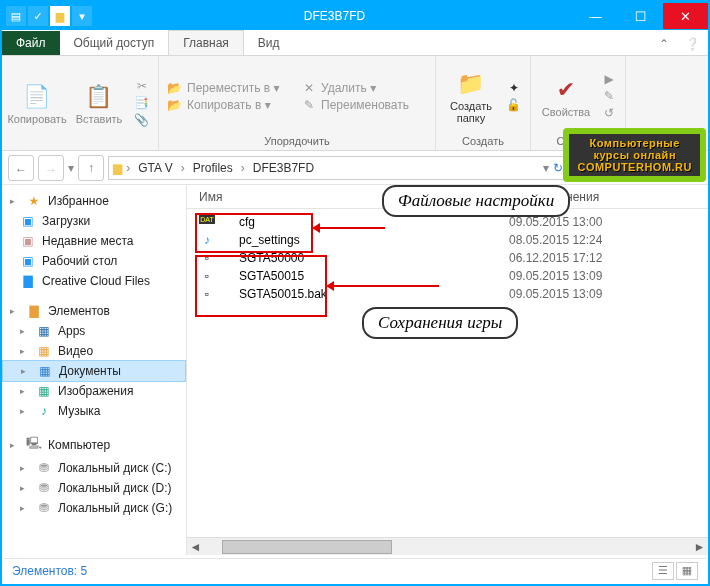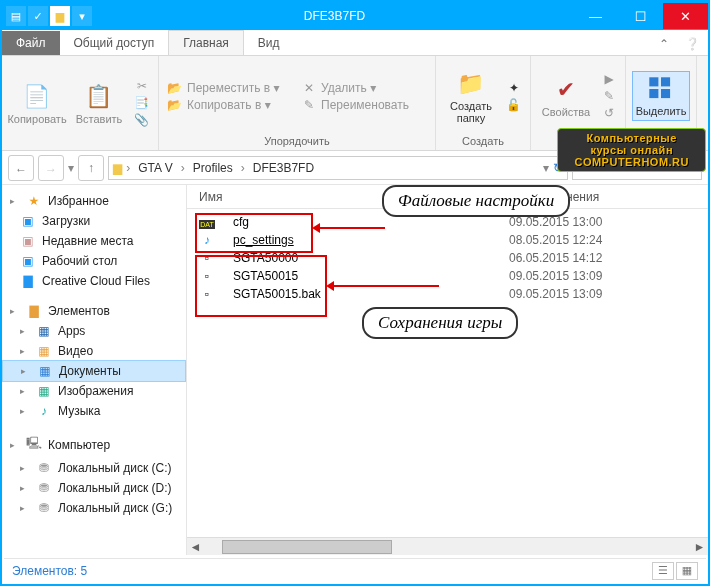--- a/index.html
+++ b/index.html
@@ -6,39 +6,39 @@
 body{background:#fff;width:710px;height:586px;overflow:hidden;position:relative;border:2px solid #00aaff}
 .titlebar{height:28px;background:#00aaff;display:flex;align-items:center;color:#fff}
 .titlebar .sysicons{display:flex;gap:2px;padding:0 4px}
 .titlebar .sysicons span{width:20px;height:20px;display:flex;align-items:center;justify-content:center;background:rgba(255,255,255,.15);font-size:11px}
 .titlebar .title{flex:1;text-align:center;font-size:12px}
 .titlebar .winbtns{display:flex}
 .titlebar .winbtns div{width:45px;height:26px;display:flex;align-items:center;justify-content:center;font-size:13px}
 .titlebar .close{background:#e81123;color:#fff}
 .tabs{height:26px;background:#fff;display:flex;border-bottom:1px solid #d8d8d8;align-items:flex-end}
 .tab{padding:5px 14px;color:#555;cursor:default}
-.tab.file{background:#737373;color:#fff}
+.tab.file{background:#14532d;color:#fff}
 .tab.active{background:#f5f5f5;border:1px solid #d8d8d8;border-bottom:none}
 .tabs .spacer{flex:1}
 .tabs .help{padding:4px 8px;color:#1979ca}
 .tabs .chev{padding:4px 8px;color:#777}
 .ribbon{height:95px;background:#f5f5f5;border-bottom:1px solid #d8d8d8;display:flex;position:relative}
 .group{border-right:1px solid #e0e0e0;display:flex;flex-direction:column;padding:2px 6px}
 .group .body{flex:1;display:flex;align-items:center;gap:4px}
 .group .label{text-align:center;font-size:11px;color:#666;padding:1px 0}
 .bigbtn{display:flex;flex-direction:column;align-items:center;width:58px;color:#888;gap:2px;padding-top:2px}
 .bigbtn.en{color:#333}
 .bigbtn .ic{width:30px;height:28px;display:flex;align-items:center;justify-content:center;font-size:22px}
 .bigbtn .lbl{font-size:11px;text-align:center;line-height:1.1}
 .smallcol{display:flex;flex-direction:column;gap:1px}
 .smallbtn{display:flex;align-items:center;gap:4px;padding:1px 2px;color:#999;font-size:11px}
 .smallbtn.en{color:#333}
 .smallbtn .ic{width:16px;text-align:center}
 .selectgrp .ic svg{width:26px;height:26px}
-.watermark{position:absolute;right:2px;top:72px;background:#333;border:1px solid #84cc16;border-radius:4px;padding:3px 16px;z-index:9;text-align:center}
+.watermark{position:absolute;right:2px;top:72px;background:#333;border:6px solid #84cc16;border-radius:4px;padding:3px 8px;z-index:9;text-align:center}
 .watermark div{color:#f5b800;font-size:11px;font-weight:bold;text-shadow:1px 1px #000;letter-spacing:.5px}
 .addrbar{height:34px;border-bottom:1px solid #e5e5e5;display:flex;align-items:center;padding:4px 6px;gap:4px}
 .navbtn{width:26px;height:26px;border:1px solid #ccc;border-radius:3px;display:flex;align-items:center;justify-content:center;color:#777}
 .addrbox{flex:1;height:24px;border:1px solid #ccc;display:flex;align-items:center;padding:0 4px;gap:4px}
 .crumb{padding:2px 4px;color:#333}
 .sep{color:#888}
 .searchbox{width:130px;height:24px;border:1px solid #ccc;color:#999;padding:0 6px;display:flex;align-items:center}
 .mainrow{display:flex;height:370px}
 .sidebar{width:185px;border-right:1px solid #e5e5e5;overflow-y:auto;padding:6px 0}
 .tree-item{display:flex;align-items:center;gap:6px;padding:3px 6px 3px 18px;color:#222}
@@ -48,21 +48,21 @@
 .tree-item .ic{width:16px;text-align:center}
 .star{color:#f0a020}
 .folder{color:#f2c94c}
 .fblue{color:#2196f3}
 .doc{color:#2b7cd3}
 .content{flex:1;position:relative;overflow:hidden}
 .cols{display:flex;border-bottom:1px solid #e5e5e5;height:24px;align-items:center;color:#555;padding-left:12px}
 .cols .c1{width:310px}
 .filelist{padding:4px 0}
 .file-row{display:flex;align-items:center;padding:2px 0 2px 12px}
-.file-row .nm{width:310px;display:flex;align-items:flex-end;gap:18px}
+.file-row .nm{width:310px;display:flex;align-items:flex-start;gap:24px}
 .file-row .nm .ic{width:16px;text-align:center}
 .file-row .dt{color:#666}
 .annot{position:absolute;border:2px solid #e00000;z-index:5}
 .annot-arrow{position:absolute;height:2px;background:#e00000;z-index:5}
 .annot-arrow::before{content:"";position:absolute;left:-8px;top:-4px;border:5px solid transparent;border-right:8px solid #e00000}
 .callout{position:absolute;background:#fff;border:2px solid #333;border-radius:14px;padding:4px 14px;font-style:italic;font-family:Georgia,serif;font-size:17px;z-index:6}
 .statusbar{position:absolute;bottom:2px;left:2px;right:2px;height:24px;border-top:1px solid #e5e5e5;display:flex;align-items:center;padding:0 8px;color:#2b7cd3;background:#fff}
 .statusbar .vb{margin-left:auto;display:flex;gap:2px}
 .statusbar .vb span{width:22px;height:18px;border:1px solid #ccc;display:flex;align-items:center;justify-content:center;color:#777;font-size:11px}
 .hscroll{position:absolute;left:0;right:0;bottom:0;height:18px;background:#f0f0f0;border-top:1px solid #ddd;display:flex;align-items:center}
@@ -176,36 +176,20 @@
           </div>
         <div class="smallbtn">
             <span class="ic">✎</span>
           </div>
         <div class="smallbtn">
             <span class="ic">↺</span>
           </div>
       </div>
     </div>
     <div class="label">Открыть</div>
-  </div>
-  <div class="group selectgrp">
-    <div class="body">
-      <div class="bigbtn en" style="background:#d6ebff;border:1px solid #7abaff;padding:3px">
-        <div class="ic">
-            <svg viewBox="0 0 20 20">
-              <rect x="1" y="1" width="7" height="7" fill="#2b7cd3"></rect>
-              <rect x="10" y="1" width="7" height="7" fill="#2b7cd3"></rect>
-              <rect x="1" y="10" width="7" height="7" fill="#2b7cd3"></rect>
-              <rect x="10" y="10" width="7" height="7" fill="#2b7cd3"></rect>
-            </svg>
-          </div>
-        <div class="lbl">Выделить</div>
-      </div>
-    </div>
-    <div class="label">Выделить</div>
   </div>
   <div class="watermark">
     <div>Компьютерные</div>
     <div>курсы онлайн</div>
     <div>COMPUTERHOM.RU</div>
   </div>
 </div>
 
 <div class="addrbar">
   <div class="navbtn">←</div>
@@ -315,30 +299,30 @@
       <div class="file-row">
           <div class="nm">
             <span class="ic" style="background:#333;color:#ff0;font-size:7px;padding:1px">DAT</span>
             <span>cfg</span>
           </div>
           <div class="dt">09.05.2015 13:00</div>
         </div>
       <div class="file-row">
           <div class="nm">
             <span class="ic fblue">♪</span>
-            <span style="text-decoration:underline">pc_settings</span>
+            <span style="">pc_settings</span>
           </div>
           <div class="dt">08.05.2015 12:24</div>
         </div>
       <div class="file-row">
           <div class="nm">
             <span class="ic">▫</span>
             <span>SGTA50000</span>
           </div>
-          <div class="dt">06.05.2015 14:12</div>
+          <div class="dt">06.12.2015 17:12</div>
         </div>
       <div class="file-row">
           <div class="nm">
             <span class="ic">▫</span>
             <span>SGTA50015</span>
           </div>
           <div class="dt">09.05.2015 13:09</div>
         </div>
       <div class="file-row">
           <div class="nm">

